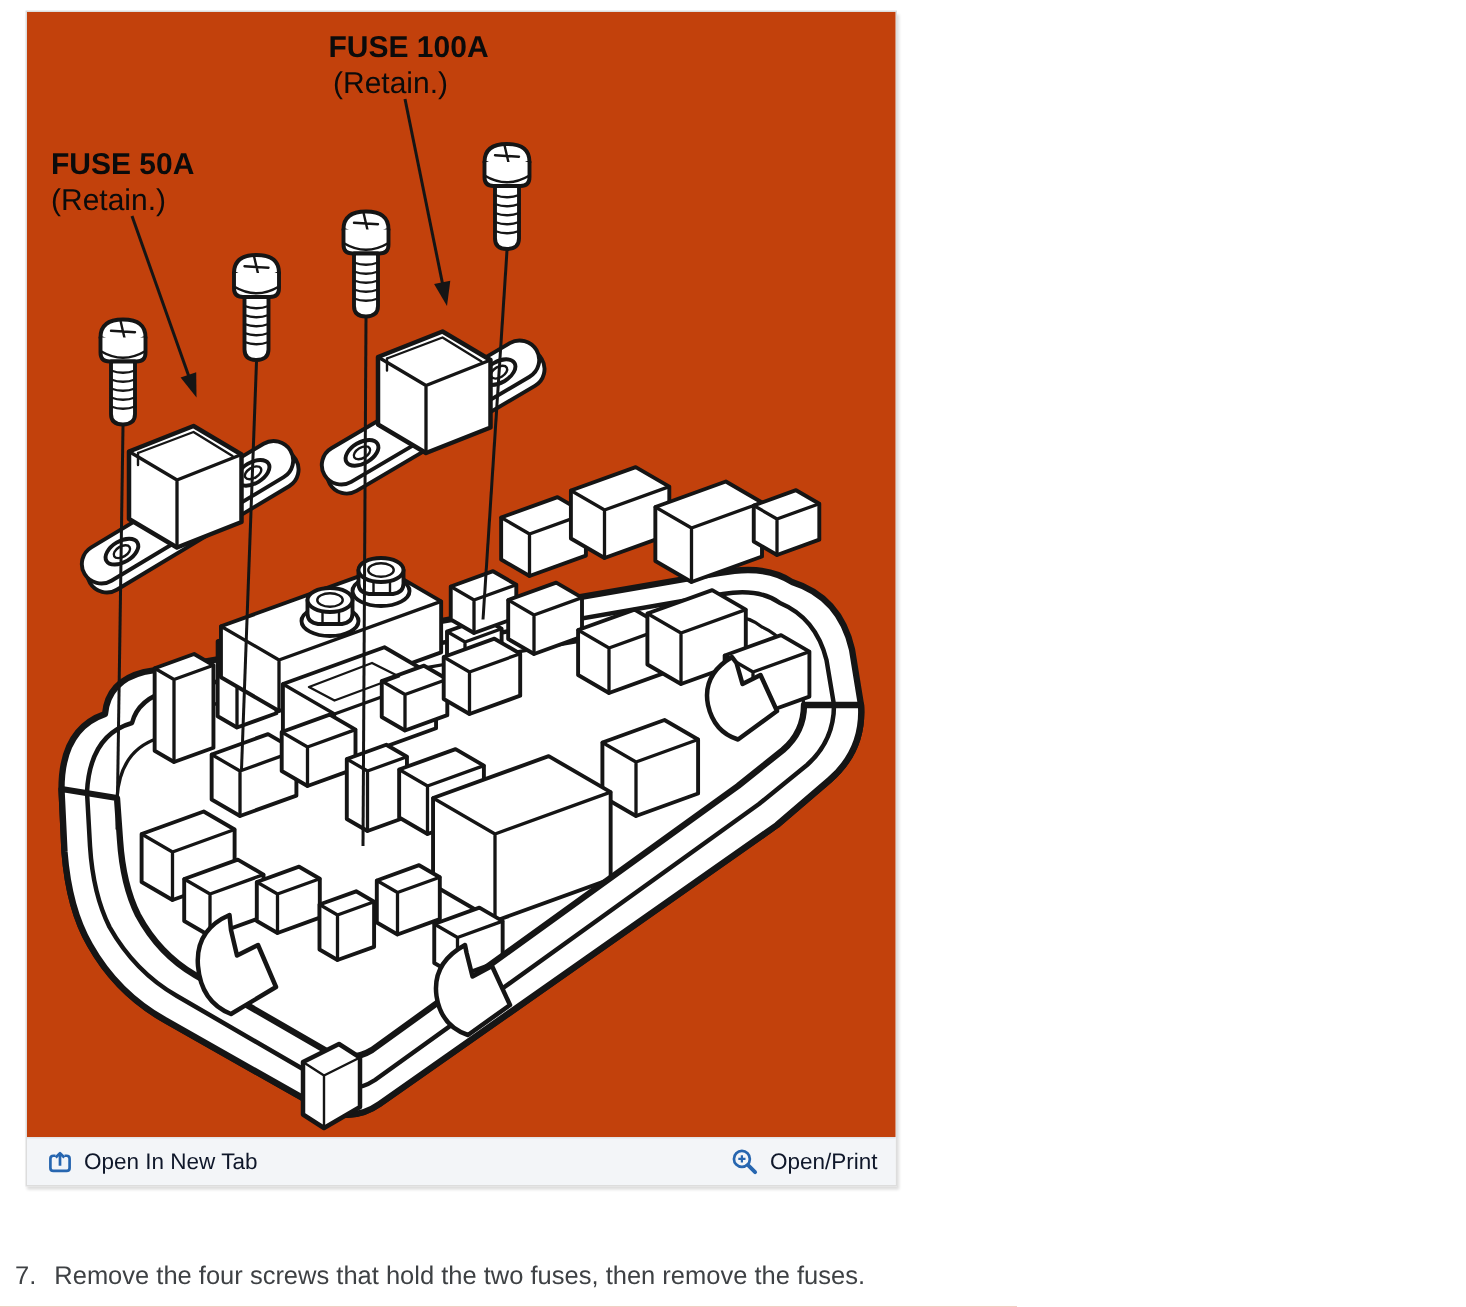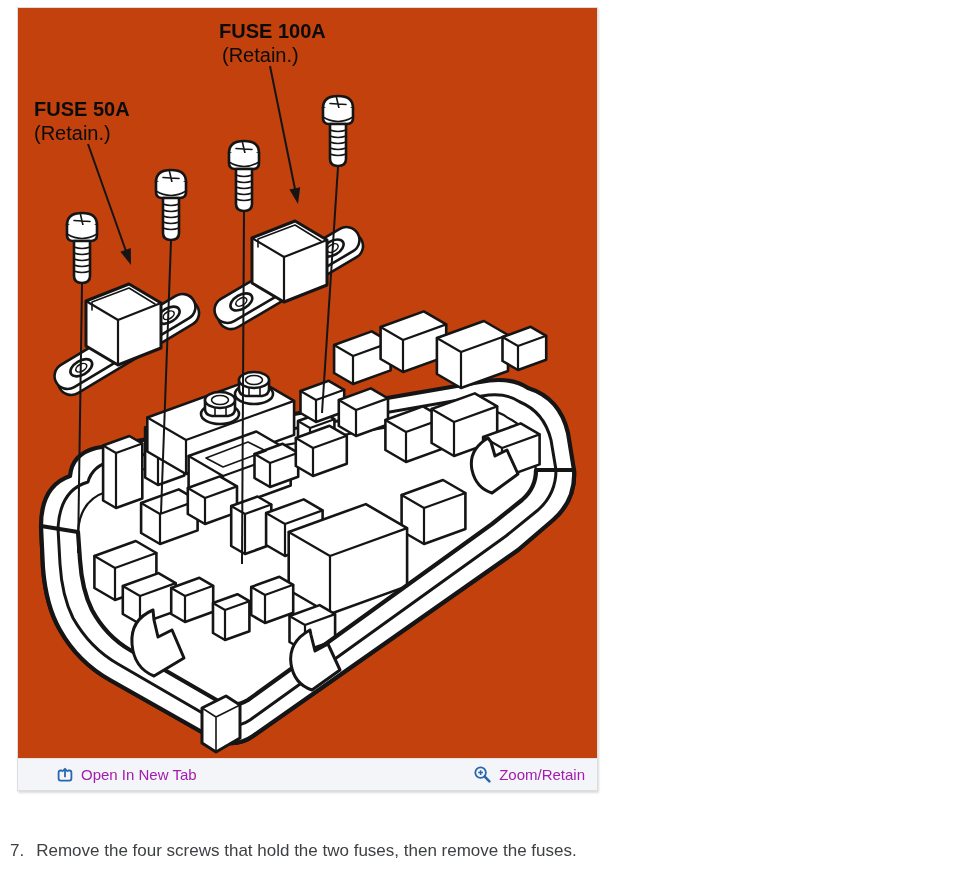--- a/index.html
+++ b/index.html
@@ -4,22 +4,22 @@
 <style>
   html,body{margin:0;padding:0;background:#ffffff;}
   body{width:977px;height:871px;position:relative;font-family:"Liberation Sans",sans-serif;}
   .panel{position:absolute;left:17px;top:7px;width:579px;background:#fff;
          border:1px solid #dddddd;box-shadow:1px 2px 2px rgba(0,0,0,.14);}
   .canvas{height:750px;position:relative;overflow:hidden;background:#c2410c;}
   svg.diagram{display:block;}
   .toolbar{height:31px;border-top:1px solid #e2e4e7;background:#f3f5f8;
            display:flex;align-items:center;justify-content:space-between;
            padding:0 12px 0 14px;}
-  .link{display:inline-flex;align-items:center;gap:7px;color:#a21caf;
-        font-size:15px;text-decoration:none;cursor:pointer;margin-left:25px;}
+  .link{display:inline-flex;align-items:center;gap:7px;color:#0f172a;
+        font-size:15px;text-decoration:none;cursor:pointer;}
   .link svg{display:block;}
   .instruction{position:absolute;left:10px;top:841px;font-size:17px;color:#3e4144;
                display:flex;gap:12px;white-space:nowrap;}
   
   .wh{fill:#ffffff;stroke:#151515;stroke-width:2.6;stroke-linejoin:round;stroke-linecap:round;}
   .edg{fill:none;stroke:#151515;stroke-width:2.2;stroke-linejoin:round;stroke-linecap:round;}
   .thick{stroke-width:4.2;}
   .mid{stroke-width:3;}
   .thin{stroke-width:1.6;}
   .leader{fill:none;stroke:#151515;stroke-width:2;}
@@ -205,21 +205,21 @@
         <path d="M5.1,5.7 L8,2.8 L10.9,5.7" fill="none" stroke="#2766b0" stroke-width="1.8" stroke-linejoin="round"></path>
       </svg>
       <span>Open In New Tab</span>
     </a>
     <a class="link">
       <svg width="19" height="19" viewBox="0 0 19 19">
         <circle cx="7.6" cy="7.6" r="5.3" fill="none" stroke="#2766b0" stroke-width="1.8"></circle>
         <path d="M7.6,5.2 L7.6,10 M5.2,7.6 L10,7.6" fill="none" stroke="#2766b0" stroke-width="1.5"></path>
         <path d="M11.7,11.7 L16.4,16.4" fill="none" stroke="#2766b0" stroke-width="2.6" stroke-linecap="round"></path>
       </svg>
-      <span>Zoom/Retain</span>
+      <span>Open/Print</span>
     </a>
   </div>
 </div>
 
 <div class="instruction">
   <span>7.</span>
   <span>Remove the four screws that hold the two fuses, then remove the fuses.</span>
 </div>
 
 </body></html>

